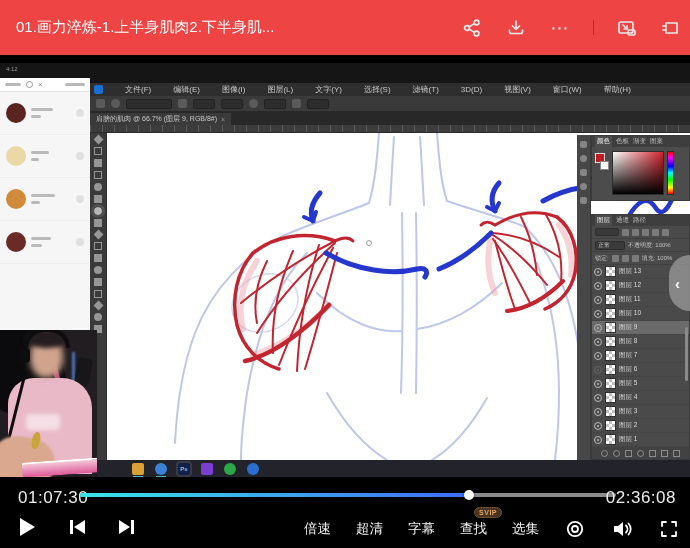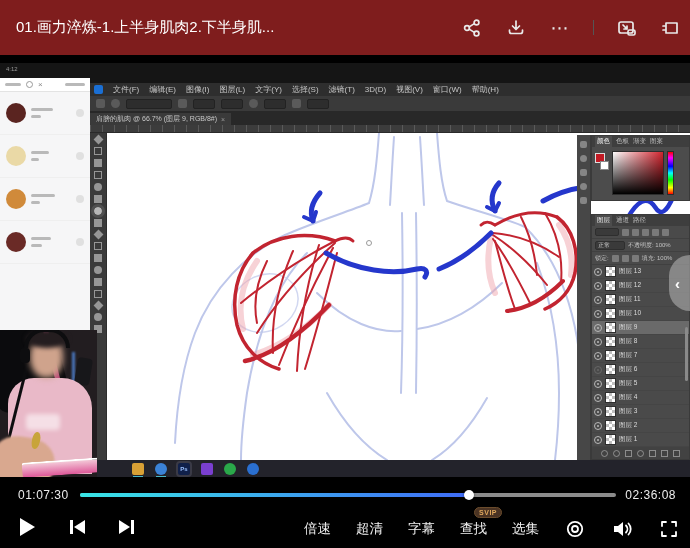--- a/index.html
+++ b/index.html
@@ -1,17 +1,17 @@
 <!DOCTYPE html>
 <html><head>
 <meta charset="utf-8">
 <style>
   html,body{margin:0;padding:0;background:#000;}
   *{box-sizing:border-box;}
-  .player{position:relative;width:690px;height:548px;background:#7f1d1d;overflow:hidden;
+  .player{position:relative;width:690px;height:548px;background:#ef4444;overflow:hidden;
           font-family:"Liberation Sans",sans-serif;-webkit-font-smoothing:antialiased;}
   
   .topbar{position:absolute;left:0;top:0;width:100%;height:55px;display:flex;align-items:center;}
   .vtitle{color:#fff;font-size:15px;margin-left:16px;flex:0 0 auto;max-width:330px;white-space:nowrap;overflow:hidden;}
   .tb-icons{position:absolute;right:8px;top:0;height:55px;display:flex;align-items:center;gap:22px;}
   .tb-btn{width:22px;height:22px;display:flex;align-items:center;justify-content:center;cursor:pointer;}
   .tb-btn svg{stroke:#e9e9e9;fill:none;stroke-width:1.7;stroke-linecap:round;stroke-linejoin:round;}
   .tb-more{color:#e9e9e9;font-size:18px;letter-spacing:1px;line-height:10px;}
   .tb-div{width:1px;height:15px;background:#555;}
   .hi-pill{height:34px;border-radius:18px;background:linear-gradient(120deg,#8e9cf0,#4a49c6);
@@ -33,21 +33,21 @@
   .chat-tabs{height:14px;background:#fff;border-bottom:1px solid #e3e3e3;display:flex;align-items:center;gap:5px;padding:0 5px;}
   .bbar{height:3px;border-radius:2px;background:#b9b9b9;}
   .ring{width:7px;height:7px;border:1px solid #9a9a9a;border-radius:50%;}
   .chat-x{font-size:8px;color:#8a8a8a;line-height:8px;}
   .chat-item{height:43px;display:flex;align-items:center;padding:0 6px;gap:5px;border-bottom:1px solid #efefef;}
   .cavatar{width:20px;height:20px;border-radius:50%;flex:0 0 auto;}
   .ctxt{flex:1;display:flex;flex-direction:column;gap:4px;}
   .cbadge{width:8px;height:8px;border-radius:50%;background:#e0e0e0;flex:0 0 auto;}
   
   .ps{position:absolute;left:90px;top:20px;width:600px;height:394px;background:#323232;}
-  .ps-menubar{height:13px;background:#2e2e2e;display:flex;align-items:center;gap:10px;padding-left:4px;}
+  .ps-menubar{height:13px;background:#2e2e2e;display:flex;align-items:center;gap:22px;padding-left:4px;}
   .ps-logo{width:9px;height:9px;border-radius:2px;background:#1a6fd4;flex:0 0 auto;}
   .ps-menu{font-size:8px;color:#c6c6c6;white-space:nowrap;}
   .ps-options{height:16px;background:#3a3a3a;border-bottom:1px solid #282828;display:flex;align-items:center;gap:6px;padding:0 6px;}
   .opt-sq{width:9px;height:9px;background:#5a5a5a;border-radius:2px;}
   .opt-dd{width:46px;height:10px;background:#2d2d2d;border:1px solid #222;border-radius:2px;}
   .opt-sm{width:22px;height:10px;background:#2d2d2d;border:1px solid #222;border-radius:2px;}
   .ps-tabbar{height:13px;background:#282828;display:flex;align-items:flex-end;}
   .ps-tab{height:12px;background:#3a3a3a;display:flex;align-items:center;gap:4px;padding:0 6px;max-width:190px;}
   .ps-tab span{font-size:7px;color:#c8c8c8;white-space:nowrap;overflow:hidden;}
   .ruler{height:8px;background:#3c3c3c;border-bottom:1px solid #2a2a2a;
@@ -119,21 +119,21 @@
   .cord{position:absolute;left:16px;top:34px;width:3px;height:80px;background:#0d0d0f;transform:rotate(14deg);filter:blur(.5px);}
   .arm{position:absolute;left:-8px;bottom:-10px;width:62px;height:50px;background:#d9a88f;border-radius:42%;transform:rotate(9deg);filter:blur(1px);}
   .bracelet{position:absolute;left:32px;bottom:28px;width:8px;height:17px;background:#c8a43a;border-radius:45%;transform:rotate(12deg);}
   .tablet{position:absolute;left:22px;bottom:2px;width:80px;height:15px;background:linear-gradient(#f3c6d6,#dd5798);border-top:2px solid #fff;transform:rotate(-4deg);border-radius:3px;}
   
   .drawer{position:absolute;right:0;top:200px;width:21px;height:56px;background:rgba(185,185,185,.55);
           border-radius:28px 0 0 28px;display:flex;align-items:center;justify-content:center;cursor:pointer;}
   .drawer span{color:#fff;font-size:15px;font-weight:bold;margin-right:4px;}
   
   .controlbar{position:absolute;left:0;bottom:0;width:100%;height:67px;background:#000;}
-  .ctime{position:absolute;top:7px;font-size:12px;color:#ececec;letter-spacing:.5px;}
+  .ctime{position:absolute;top:7px;font-size:17px;color:#ececec;letter-spacing:.5px;}
   .ctime.cur{left:18px;}
   .ctime.tot{right:14px;}
   .pbar{position:absolute;left:80px;right:74px;top:12px;height:4px;border-radius:2px;background:#8b8b8b;cursor:pointer;}
   .pfill{position:absolute;left:0;top:0;height:4px;border-radius:2px;background:linear-gradient(90deg,#38e5e5,#3f6bf6);}
   .pknob{position:absolute;top:-3px;width:10px;height:10px;border-radius:50%;background:#fff;box-shadow:0 0 3px rgba(0,0,0,.5);}
   .cbtns-l{position:absolute;left:14px;bottom:8px;display:flex;align-items:center;gap:24px;}
   .cbtn{width:26px;height:26px;display:flex;align-items:center;justify-content:center;cursor:pointer;}
   .cbtn svg{fill:#fff;stroke:none;}
   .cbtns-r{position:absolute;right:10px;bottom:8px;display:flex;align-items:center;gap:25px;}
   .txtbtn{color:#f2f2f2;font-size:13.5px;cursor:pointer;position:relative;white-space:nowrap;}

